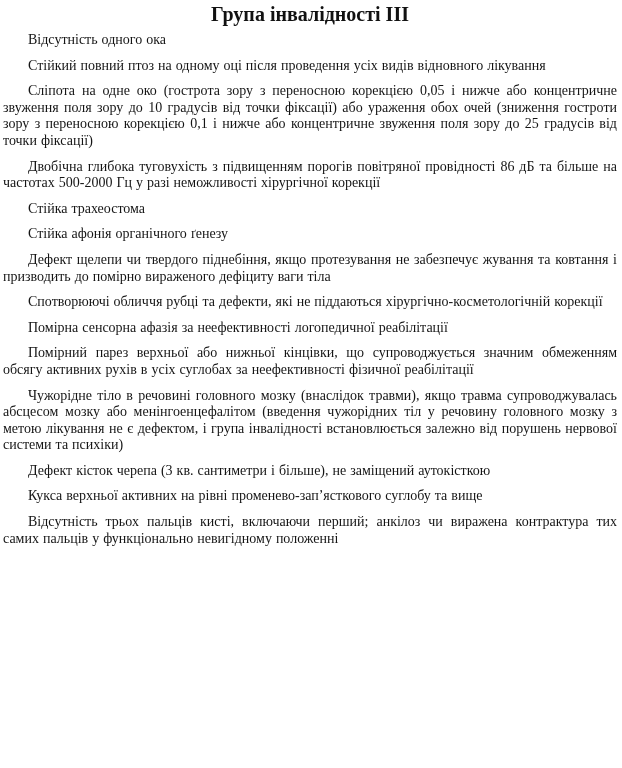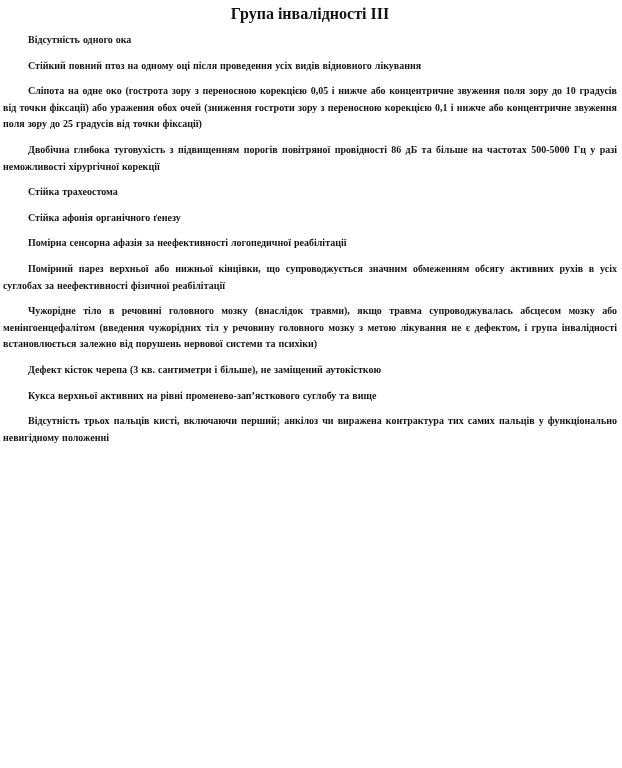--- a/index.html
+++ b/index.html
@@ -15,50 +15,51 @@
     color: #151515;
   }
   .page {
     box-sizing: border-box;
     width: 622px;
     min-height: 768px;
     background: #ffffff;
     padding: 5px 5px 0 3px;
   }
   .doc-title {
-    font-size: 16px;
+    font-size: 20px;
     line-height: 18px;
     font-weight: bold;
     text-align: center;
     margin: 0 0 9px 0;
     color: #111111;
   }
   .doc-paragraphs p {
-    font-size: 10px;
+    font-size: 14px;
     line-height: 16.6px;
     margin: 0 0 9px 0;
     text-align: justify;
     text-indent: 25px;
     word-spacing: 0.5px;
-    font-weight: bold;
   }
 </style>
 </head>
 <body>
 
 <main class="page">
   <h1 class="doc-title">Група інвалідності III</h1>
 
   <div class="doc-paragraphs">
     <p>Відсутність одного ока</p>
     <p>Стійкий повний птоз на одному оці після проведення усіх видів відновного лікування</p>
     <p>Сліпота на одне око (гострота зору з переносною корекцією 0,05 і нижче або концентричне звуження поля зору до 10 градусів від точки фіксації) або ураження обох очей (зниження гостроти зору з переносною корекцією 0,1 і нижче або концентричне звуження поля зору до 25 градусів від точки фіксації)</p>
-    <p>Двобічна глибока туговухість з підвищенням порогів повітряної провідності 86 дБ та більше на частотах 500-5000 Гц у разі неможливості хірургічної корекції</p>
+    <p>Двобічна глибока туговухість з підвищенням порогів повітряної провідності 86 дБ та більше на частотах 500-2000 Гц у разі неможливості хірургічної корекції</p>
     <p>Стійка трахеостома</p>
     <p>Стійка афонія органічного ґенезу</p>
+    <p>Дефект щелепи чи твердого піднебіння, якщо протезування не забезпечує жування та ковтання і призводить до помірно вираженого дефіциту ваги тіла</p>
+    <p>Спотворюючі обличчя рубці та дефекти, які не піддаються хірургічно-косметологічній корекції</p>
     <p>Помірна сенсорна афазія за неефективності логопедичної реабілітації</p>
     <p>Помірний парез верхньої або нижньої кінцівки, що супроводжується значним обмеженням обсягу активних рухів в усіх суглобах за неефективності фізичної реабілітації</p>
     <p>Чужорідне тіло в речовині головного мозку (внаслідок травми), якщо травма супроводжувалась абсцесом мозку або менінгоенцефалітом (введення чужорідних тіл у речовину головного мозку з метою лікування не є дефектом, і група інвалідності встановлюється залежно від порушень нервової системи та психіки)</p>
     <p>Дефект кісток черепа (3 кв. сантиметри і більше), не заміщений аутокісткою</p>
     <p>Кукса верхньої активних на рівні променево-зап’ясткового суглобу та вище</p>
     <p>Відсутність трьох пальців кисті, включаючи перший; анкілоз чи виражена контрактура тих самих пальців у функціонально невигідному положенні</p>
   </div>
 </main>
 
 </body></html>

